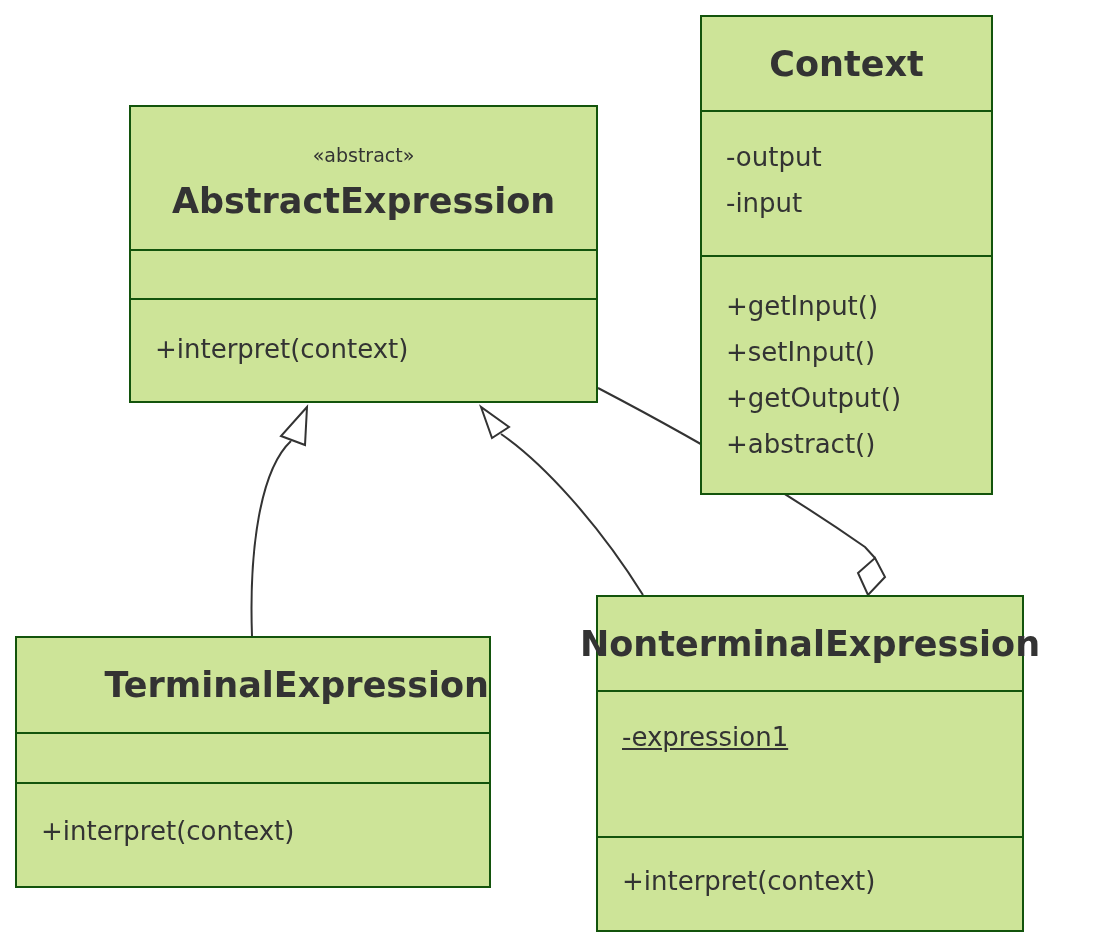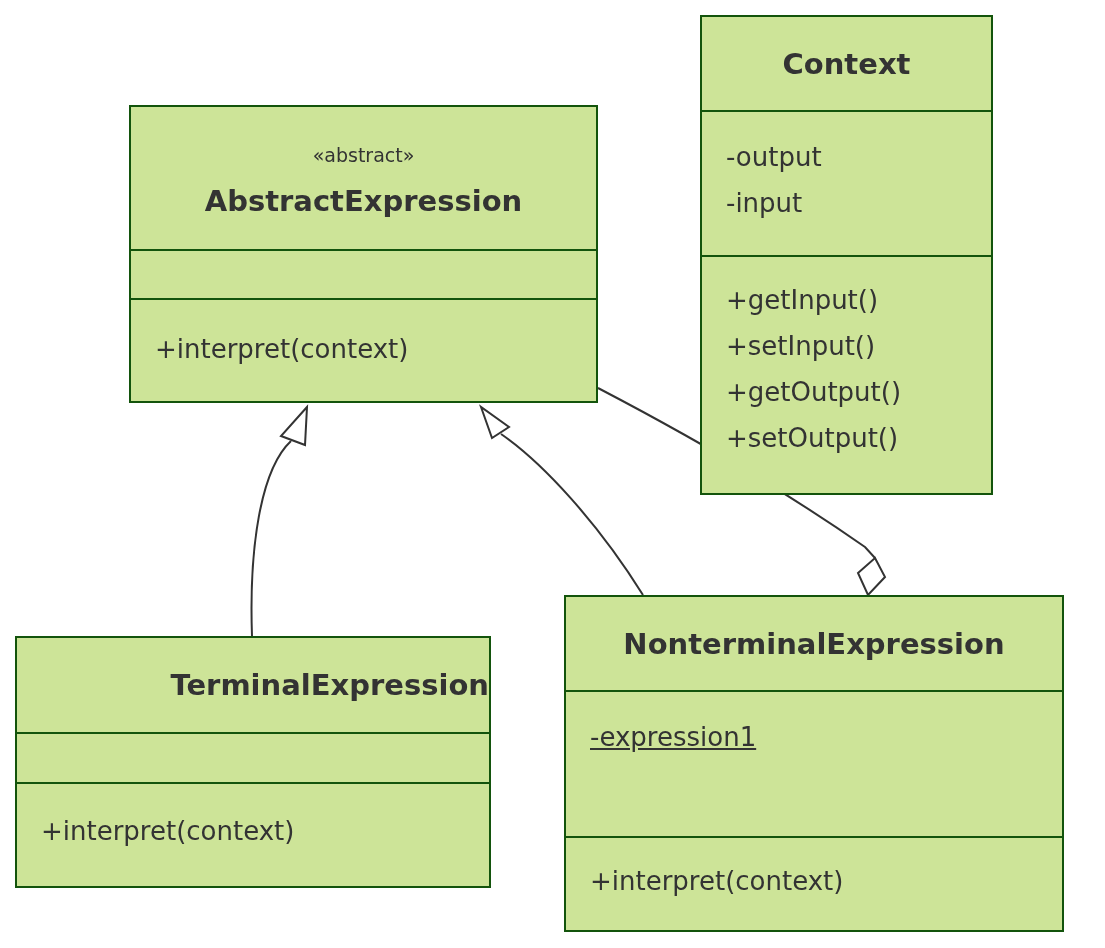--- a/index.html
+++ b/index.html
@@ -33,21 +33,21 @@
   }
   .title-section {
     display: flex;
     flex-direction: column;
     align-items: center;
     justify-content: center;
     text-align: center;
   }
   .class-title {
     font-weight: bold;
-    font-size: 29px;
+    font-size: 35px;
     line-height: 46px;
   }
   .stereotype {
     font-weight: normal;
     font-size: 19px;
     line-height: 46px;
   }
   .members-section {
     border-top: 2px solid #13540c;
     padding: 22px 0 0 24px;
@@ -55,37 +55,37 @@
   .member {
     font-size: 26px;
     line-height: 47px;
     white-space: nowrap;
   }
 
   
   #box-context            { left: 700px; top: 15px;  width: 293px; height: 480px; }
   #box-context .title-section   { height: 93px; }
   #box-context .attrs-section   { height: 145px; }
-  #box-context .methods-section { height: 238px; padding-top: 20px; }
+  #box-context .methods-section { height: 238px; padding-top: 26px; }
   #box-context .member          { line-height: 46px; }
 
   
   #box-abstract            { left: 129px; top: 105px; width: 469px; height: 298px; }
   #box-abstract .title-section   { height: 142px; }
   #box-abstract .attrs-section   { height: 49px; }
   #box-abstract .methods-section { height: 103px; padding-top: 26px; }
 
   
   #box-terminal            { left: 15px;  top: 636px; width: 476px; height: 252px; }
   #box-terminal .title-section   { height: 94px; align-items: flex-end; }
   #box-terminal .attrs-section   { height: 50px; }
   #box-terminal .methods-section { height: 104px; padding-top: 24px; }
 
   
-  #box-nonterminal            { left: 564px; top: 595px; width: 500px; height: 337px; }
+  #box-nonterminal            { left: 596px; top: 595px; width: 428px; height: 337px; }
   #box-nonterminal .title-section   { height: 93px; }
   #box-nonterminal .attrs-section   { height: 146px; text-decoration: underline; }
   #box-nonterminal .methods-section { height: 94px; padding-top: 20px; }
 </style>
 </head>
 <body>
 
 <div class="canvas">
 
   <svg class="connectors" viewBox="0 0 1105 948" xmlns="http://www.w3.org/2000/svg">
@@ -105,21 +105,21 @@
       <div class="class-title">Context</div>
     </div>
     <div class="section members-section attrs-section">
       <div class="member">-output</div>
       <div class="member">-input</div>
     </div>
     <div class="section members-section methods-section">
       <div class="member">+getInput()</div>
       <div class="member">+setInput()</div>
       <div class="member">+getOutput()</div>
-      <div class="member">+setOutput()</div>
+      <div class="member">+abstract()</div>
     </div>
   </div>
 
   <div class="class-box" id="box-abstract">
     <div class="section title-section">
       <div class="stereotype">«abstract»</div>
       <div class="class-title">AbstractExpression</div>
     </div>
     <div class="section members-section attrs-section"></div>
     <div class="section members-section methods-section">

